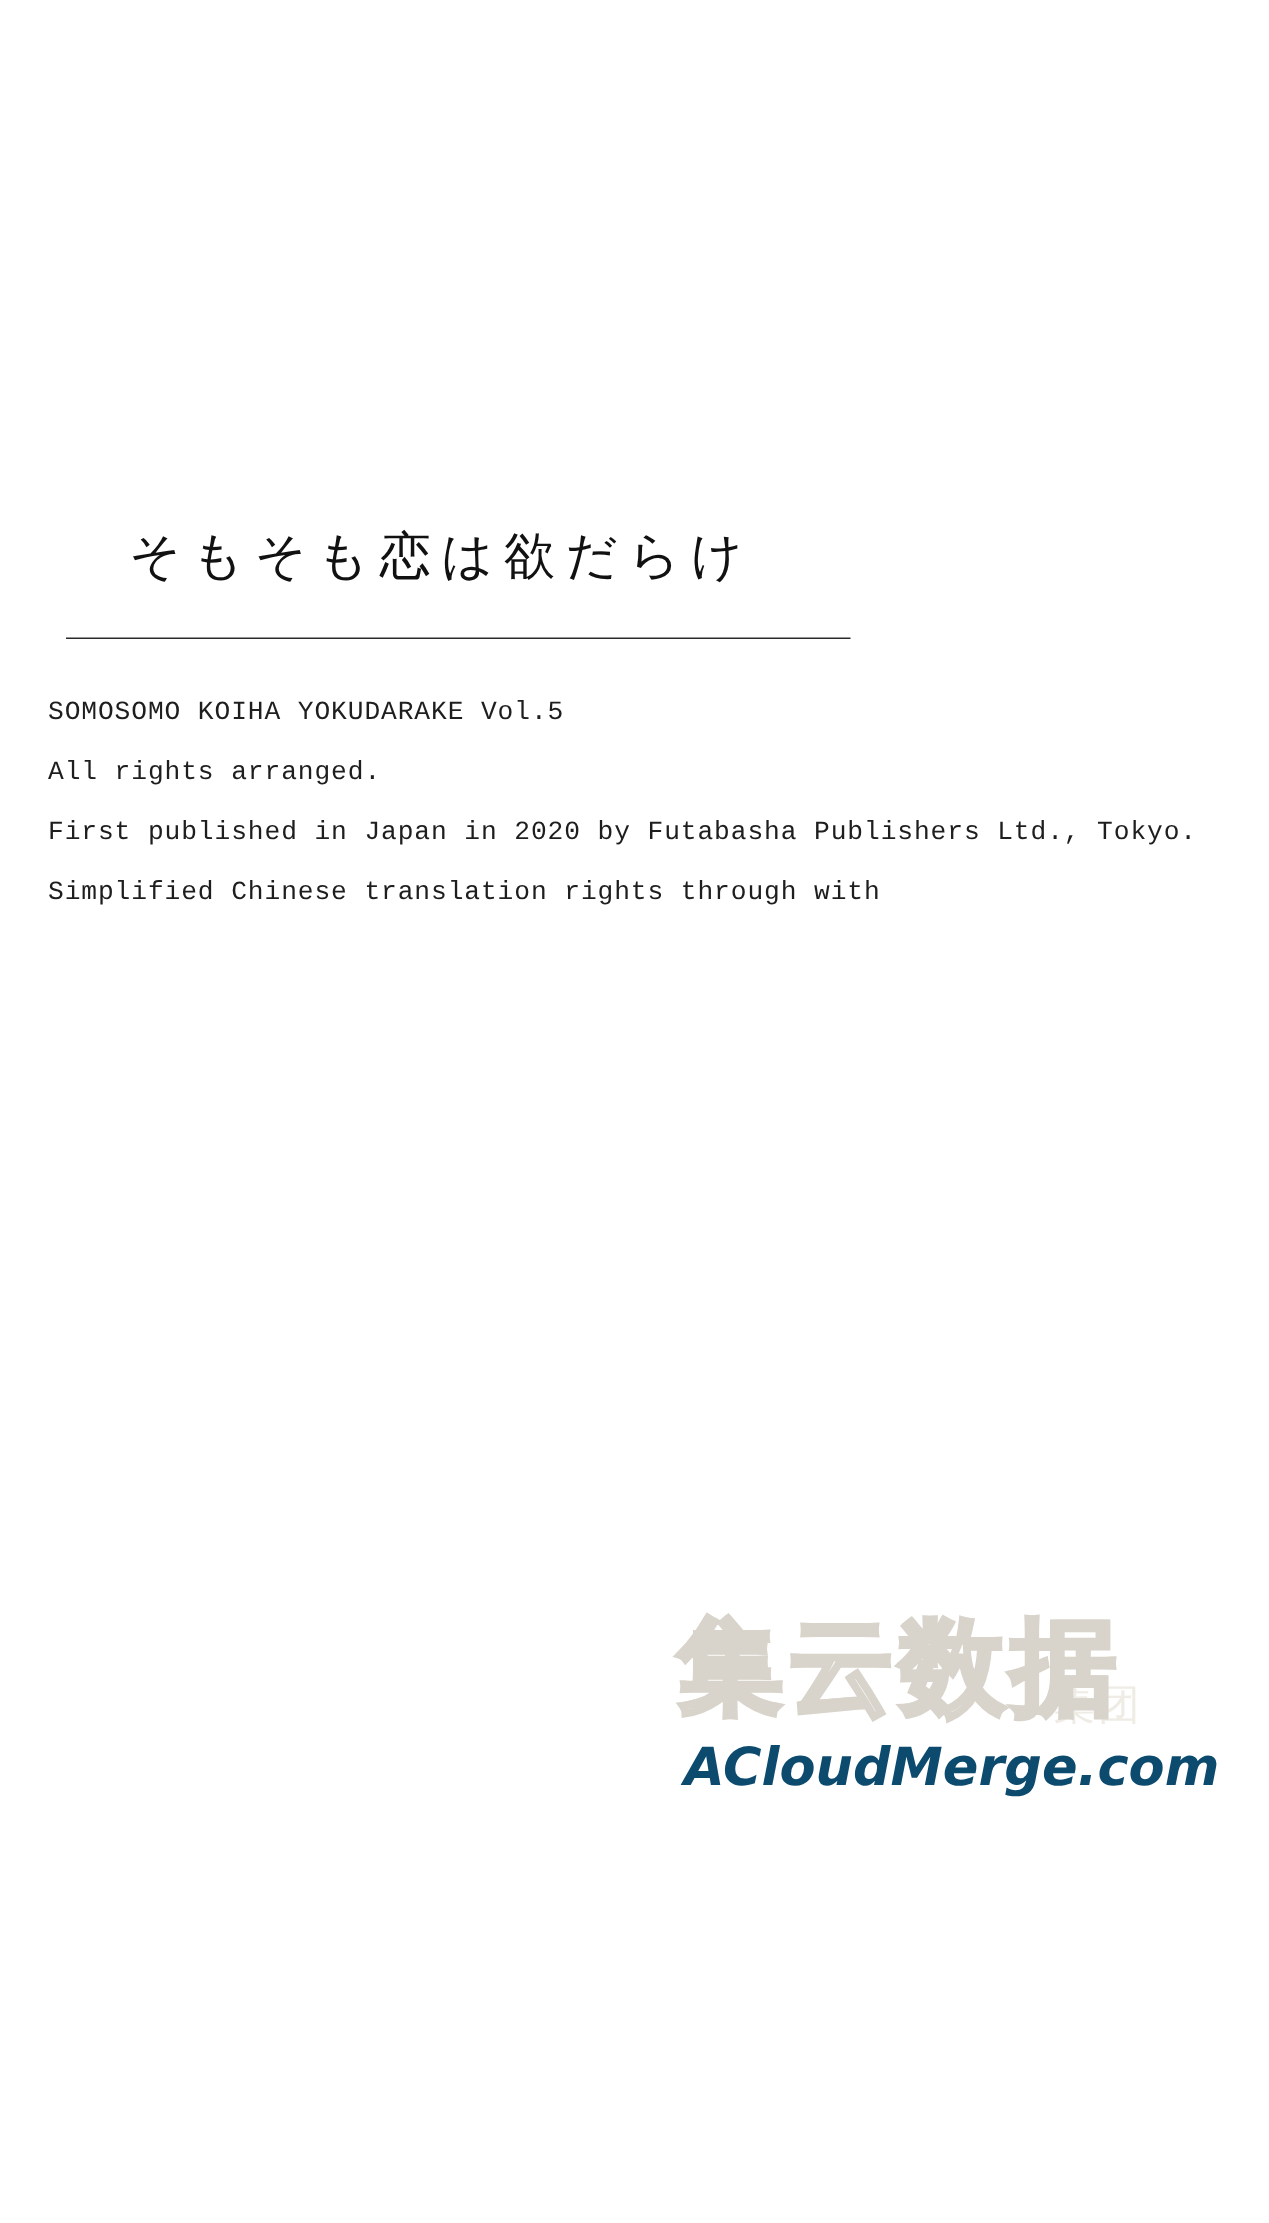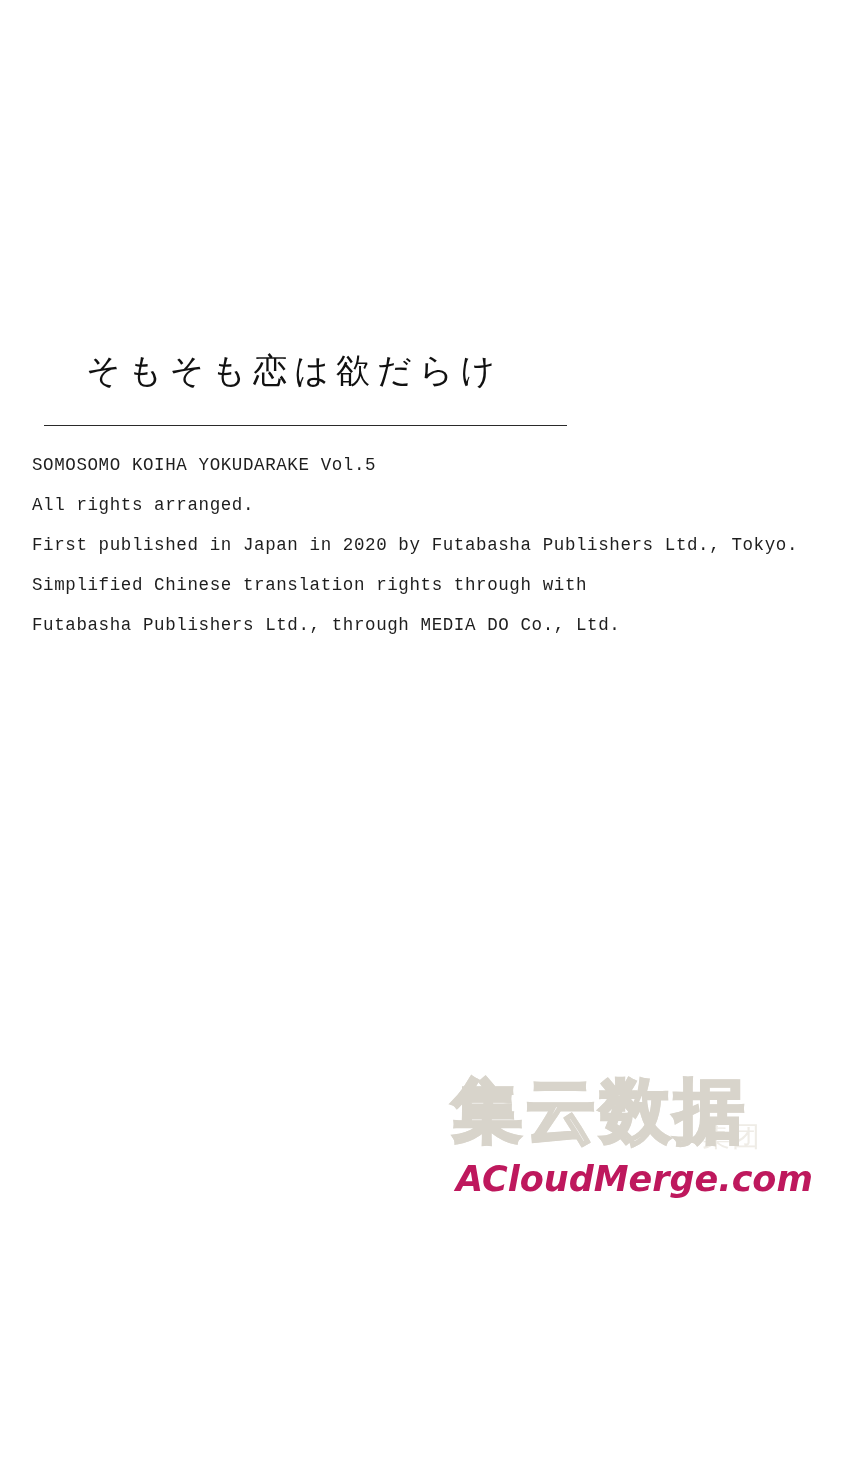--- a/index.html
+++ b/index.html
@@ -39,21 +39,21 @@
     left: 44px;
     top: 425px;
     width: 523px;
     height: 1px;
     background: #2a2a2a;
   }
 
   .colophon {
     position: absolute;
     left: 32px;
-    top: 445px;
+    top: 455px;
     width: 780px;
   }
 
   .colophon .line {
     font-family: "Liberation Mono", monospace;
     font-size: 17.5px;
     line-height: 40px;
     letter-spacing: 0.6px;
     color: #1e1e1e;
     white-space: nowrap;
@@ -89,21 +89,21 @@
   }
 
   .wm-sub {
     position: absolute;
     left: 4px;
     top: 86px;
     font-family: "DejaVu Sans", sans-serif;
     font-size: 35px;
     font-weight: 700;
     font-style: italic;
-    color: #be185d;
+    color: #0c4a6e;
     white-space: nowrap;
     line-height: 1;
   }
 
   .wm-faint {
     position: absolute;
     left: 250px;
     top: 42px;
     font-family: "DejaVu Sans", sans-serif;
     font-size: 28px;
@@ -119,21 +119,20 @@
 
   <div class="title-jp">そもそも恋は欲だらけ</div>
 
   <div class="rule"></div>
 
   <div class="colophon">
     <div class="line">SOMOSOMO KOIHA YOKUDARAKE Vol.5</div>
     <div class="line">All rights arranged.</div>
     <div class="line">First published in Japan in 2020 by Futabasha Publishers Ltd., Tokyo.</div>
     <div class="line">Simplified Chinese translation rights through with</div>
-    <div class="line">Futabasha Publishers Ltd., through MEDIA DO Co., Ltd.</div>
   </div>
 
   <div class="watermark">
     <div class="wm-faint">集团</div>
     <div class="wm-cjk">集云数据</div>
     <div class="wm-sub">ACloudMerge.com</div>
   </div>
 
 </div>
 

